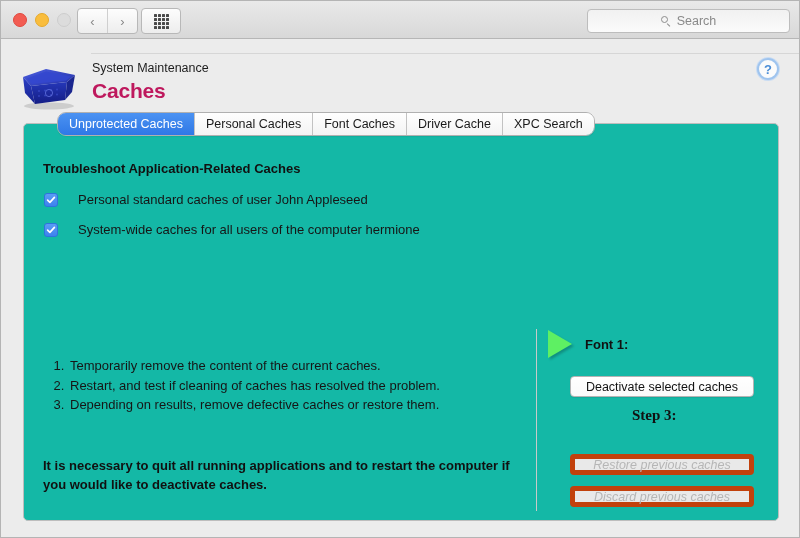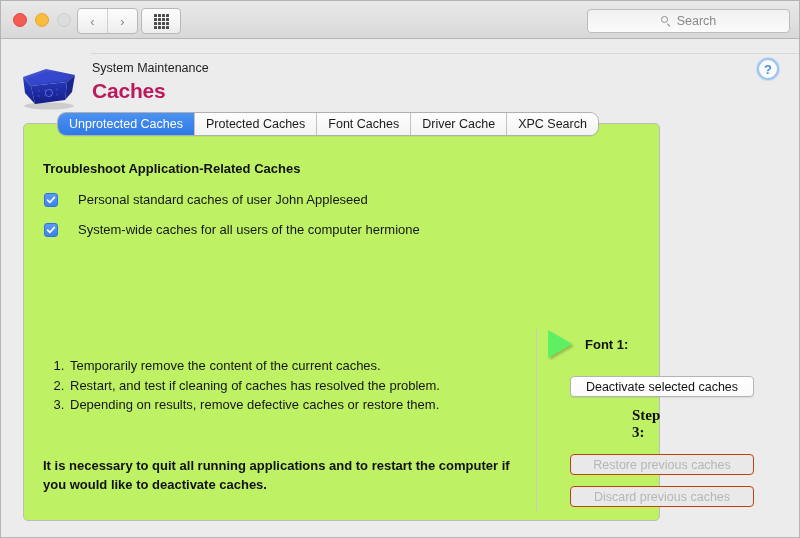--- a/index.html
+++ b/index.html
@@ -216,23 +216,23 @@
     background: linear-gradient(to bottom, #4b92f2, #2f78e6);
     color: #ffffff;
     border-left-color: #2f78e6;
   }
 
   
   .panel {
     position: absolute;
     left: 22px;
     top: 122px;
-    width: 637px;
+    width: 756px;
     height: 398px;
-    background: #bef264;
+    background: #14b8a6;
     border: 1px solid #bdbdbd;
     border-radius: 5px;
     box-sizing: border-box;
   }
 
   .section-title {
     position: absolute;
     left: 19px;
     top: 37px;
     font-size: 13px;
@@ -344,22 +344,23 @@
   }
   .action-btn.enabled {
     top: 252px;
     background: linear-gradient(to bottom, #ffffff, #fafafa);
     border: 1px solid #b4b4b4;
     color: #121212;
     box-shadow: 0 1px 1px rgba(0,0,0,0.07);
   }
   .action-btn.disabled {
     background: #e9e9e9;
-    border: 1px solid #c2410c;
+    border: 5px solid #c2410c;
     color: #b6b6b6;
+    font-style: italic;
   }
   .action-btn.disabled.b1 { top: 330px; }
   .action-btn.disabled.b2 { top: 362px; }
 </style>
 </head>
 <body>
 
 <div class="window">
 
   <div class="titlebar">
@@ -439,21 +440,21 @@
     </svg>
 
     <div class="breadcrumb">System Maintenance</div>
     <div class="page-title">Caches</div>
 
     <div class="help-button">?</div>
   </div>
 
   <div class="tabstrip">
     <div class="tab active">Unprotected Caches</div>
-    <div class="tab">Protected Caches</div>
+    <div class="tab">Personal Caches</div>
     <div class="tab">Font Caches</div>
     <div class="tab">Driver Cache</div>
     <div class="tab">XPC Search</div>
   </div>
 
   <div class="panel">
 
     <div class="section-title">Troubleshoot Application-Related Caches</div>
 
     <div class="checkrow r1">

